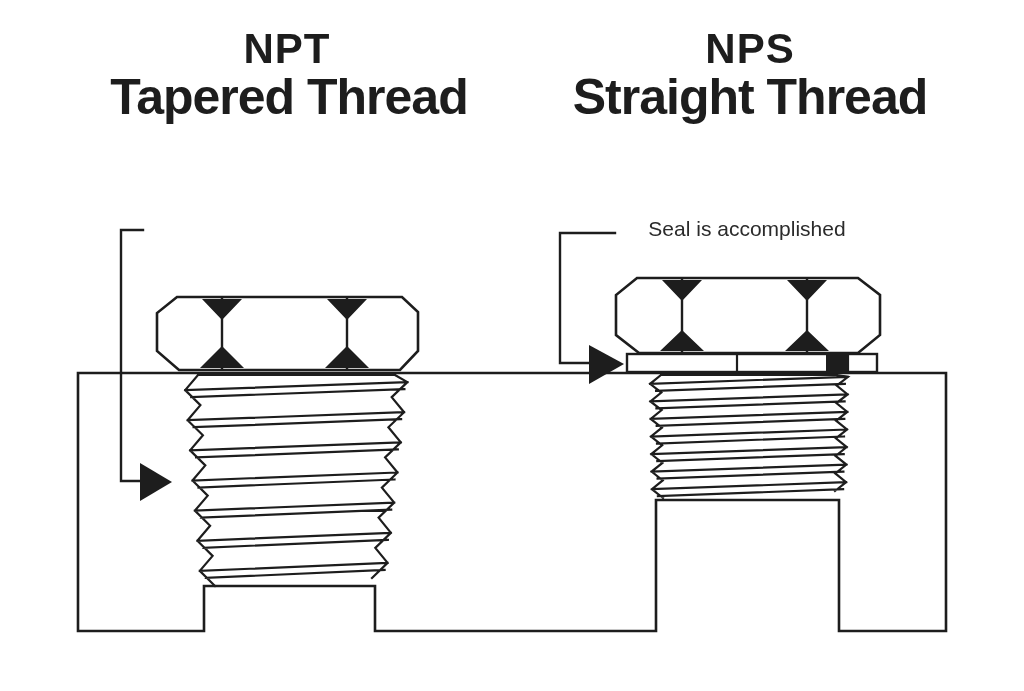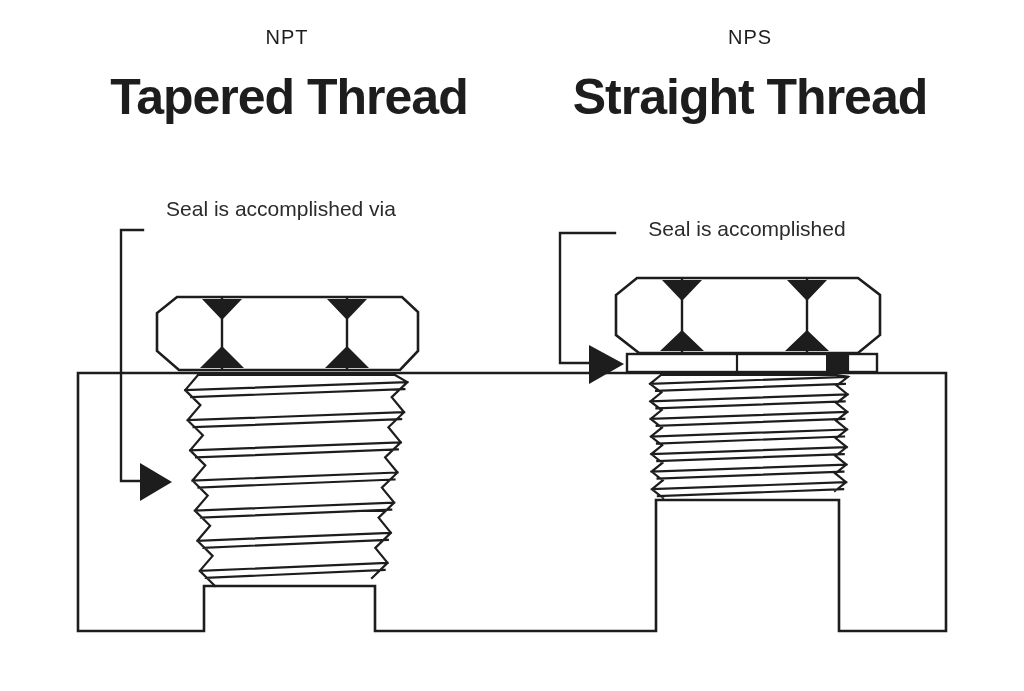--- a/index.html
+++ b/index.html
@@ -12,21 +12,21 @@
     position:relative;
     width:1024px;height:691px;
     background:var(--bg);
     overflow:hidden;
     font-family:"Liberation Sans","DejaVu Sans",sans-serif;
     color:var(--ink);
     margin:0 auto;
   }
   .abs{position:absolute;transform:translateX(-50%);white-space:nowrap;text-align:center;}
   .std-label{
-    font-size:20px;font-weight:400;letter-spacing:1px;line-height:1.1;
+    font-size:42px;font-weight:700;letter-spacing:1px;line-height:1.1;
   }
   .big-title{
     font-size:50px;font-weight:700;letter-spacing:-1px;line-height:1.1;
   }
   .annotation{
     font-size:21px;font-weight:400;line-height:29px;color:var(--anno);
   }
   svg#diagram{position:absolute;left:0;top:0;}
   .ln{stroke:var(--ink);fill:none;stroke-linecap:square;stroke-linejoin:miter;}
   .fillwhite{fill:#ffffff;stroke:var(--ink);}
@@ -37,21 +37,20 @@
 
 <div id="canvas">
 
   <div class="abs std-label" style="left:287px;top:26px;">NPT</div>
   <div class="abs big-title" style="left:289px;top:70px;">Tapered Thread</div>
 
   <div class="abs std-label" style="left:750px;top:26px;">NPS</div>
   <div class="abs big-title" style="left:750px;top:70px;text-align:right;">Straight Thread</div>
 
   <div class="abs annotation" style="left:281px;top:194px;">
-    <div>Seal is accomplished via</div>
   </div>
   <div class="abs annotation" style="left:747px;top:194px;margin-top:20px;">
     <div>Seal is accomplished</div>
   </div>
 
   <svg id="diagram" width="1024" height="691" viewBox="0 0 1024 691">
 
     <path class="ln" stroke-width="2.6" d="M78 373 H946
          M78 373 V631  M946 373 V631
          M78 631 H204  M375 631 H656  M839 631 H946

